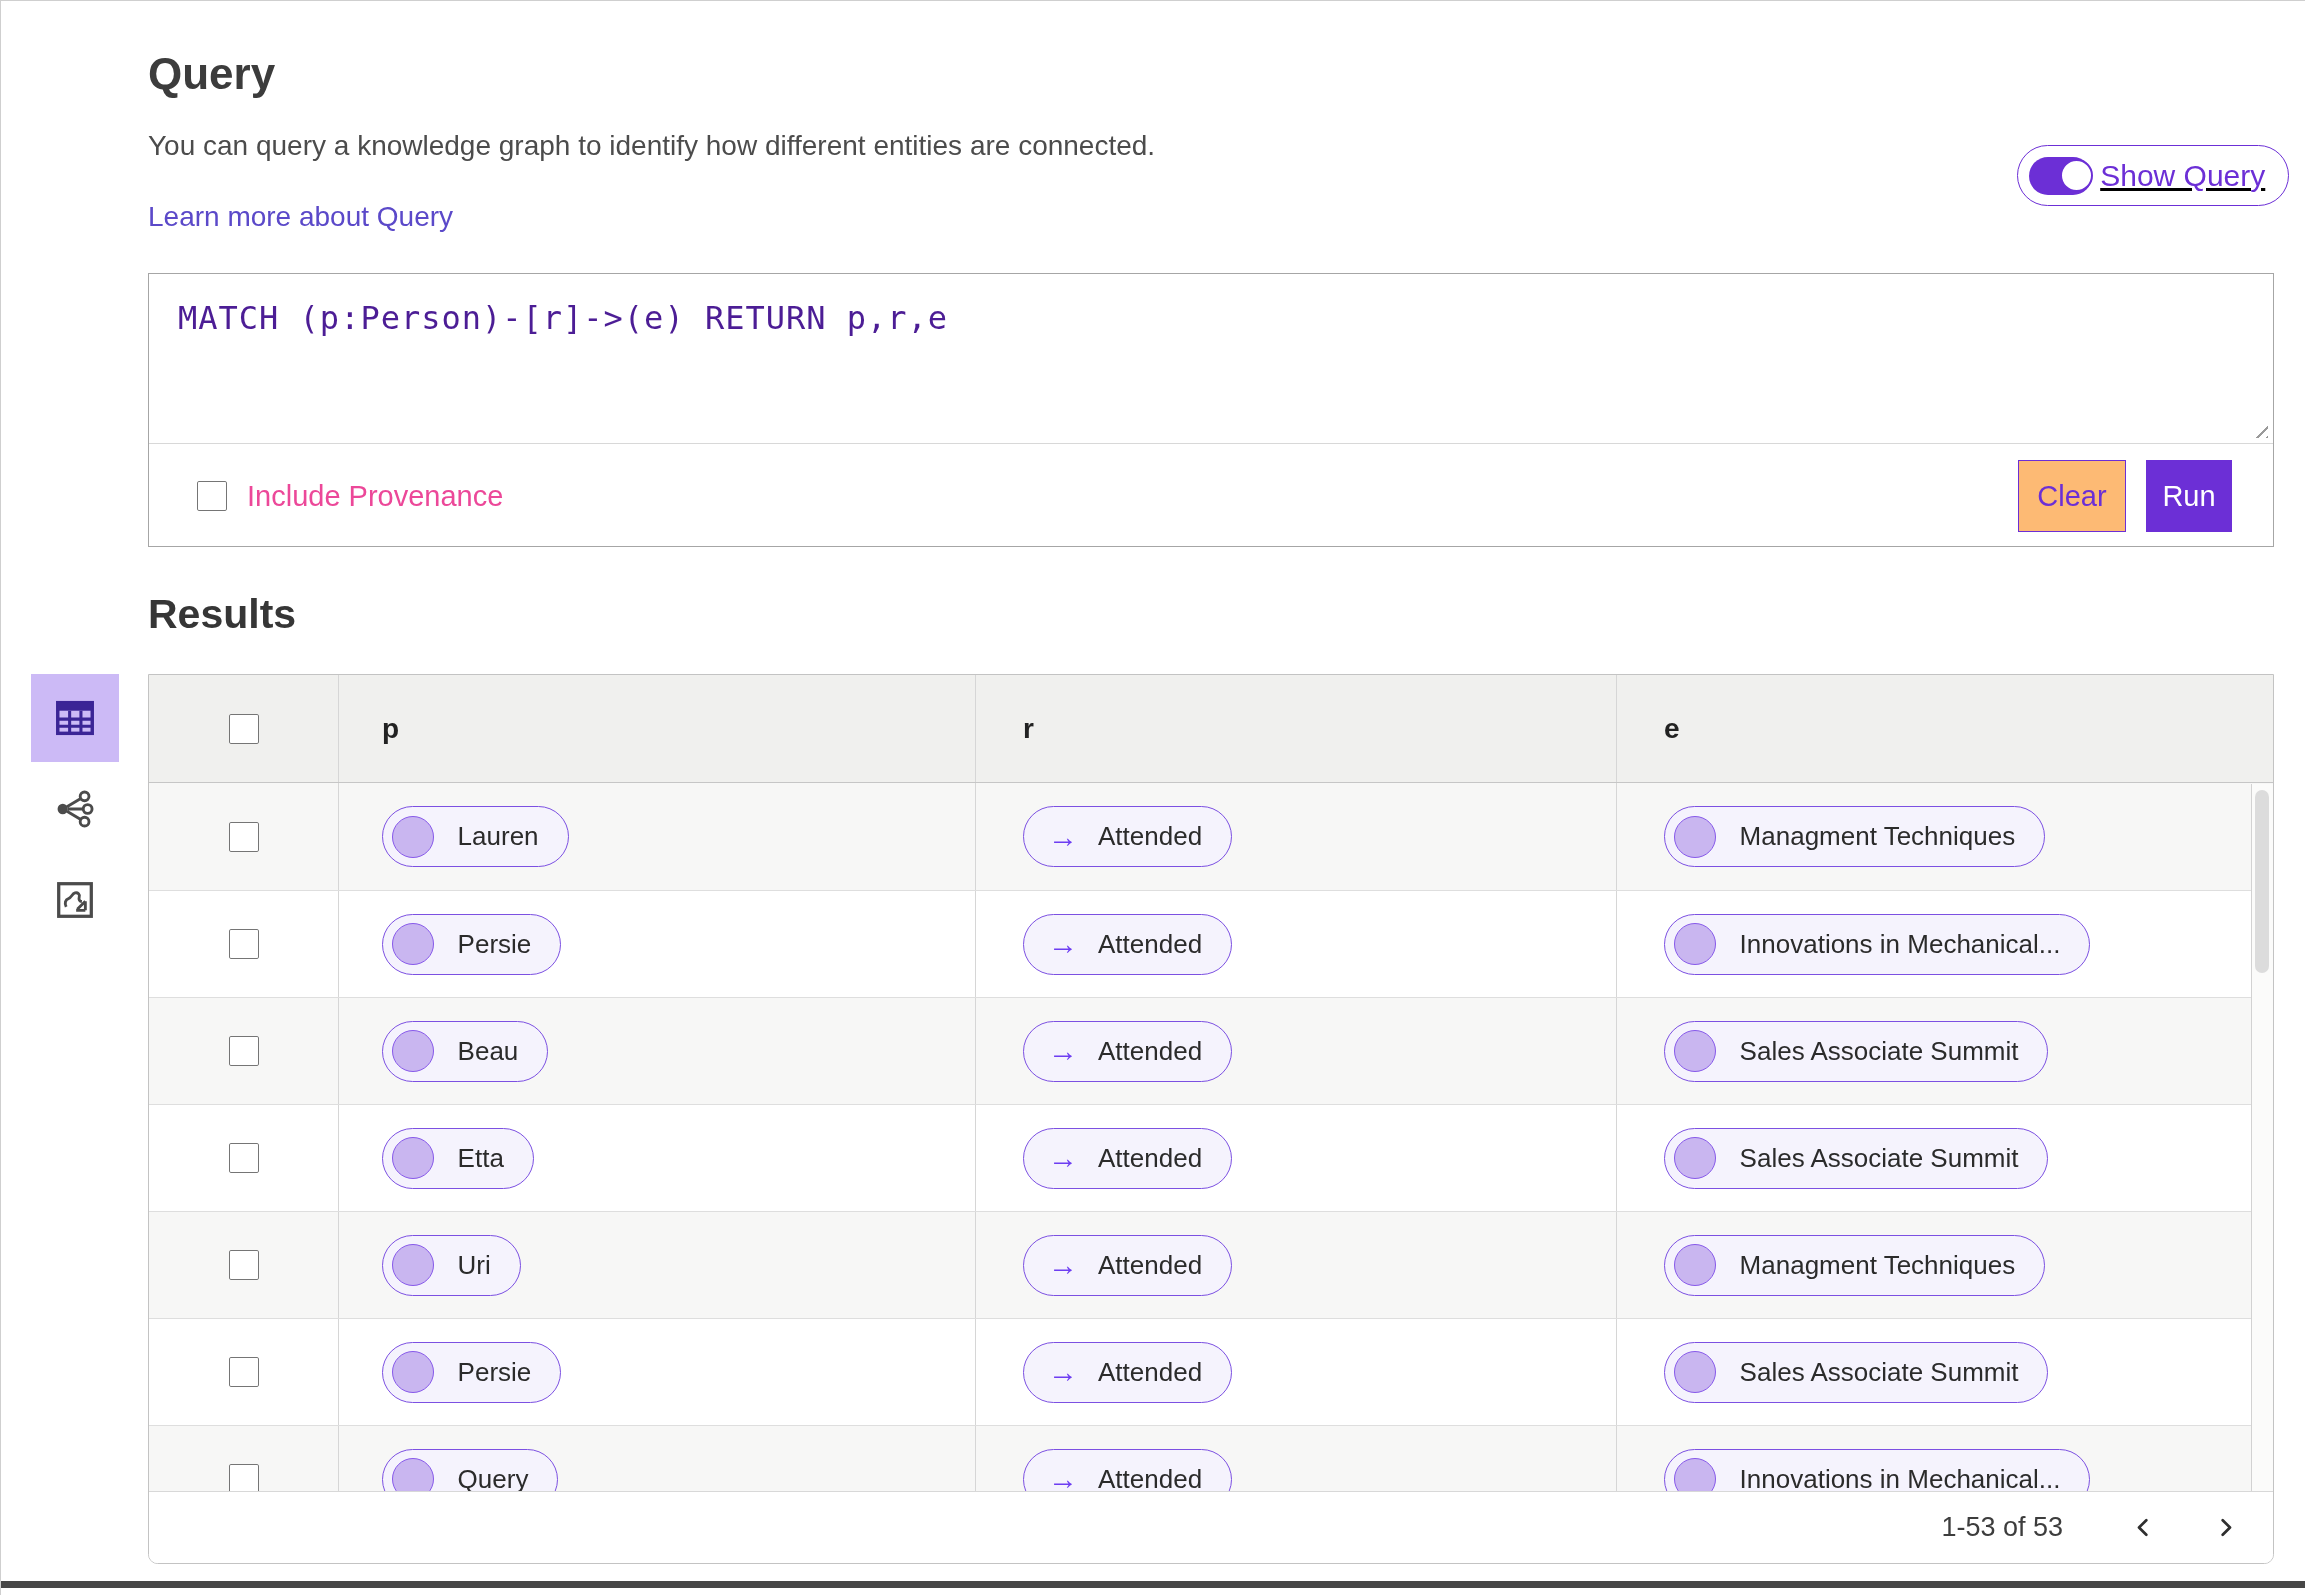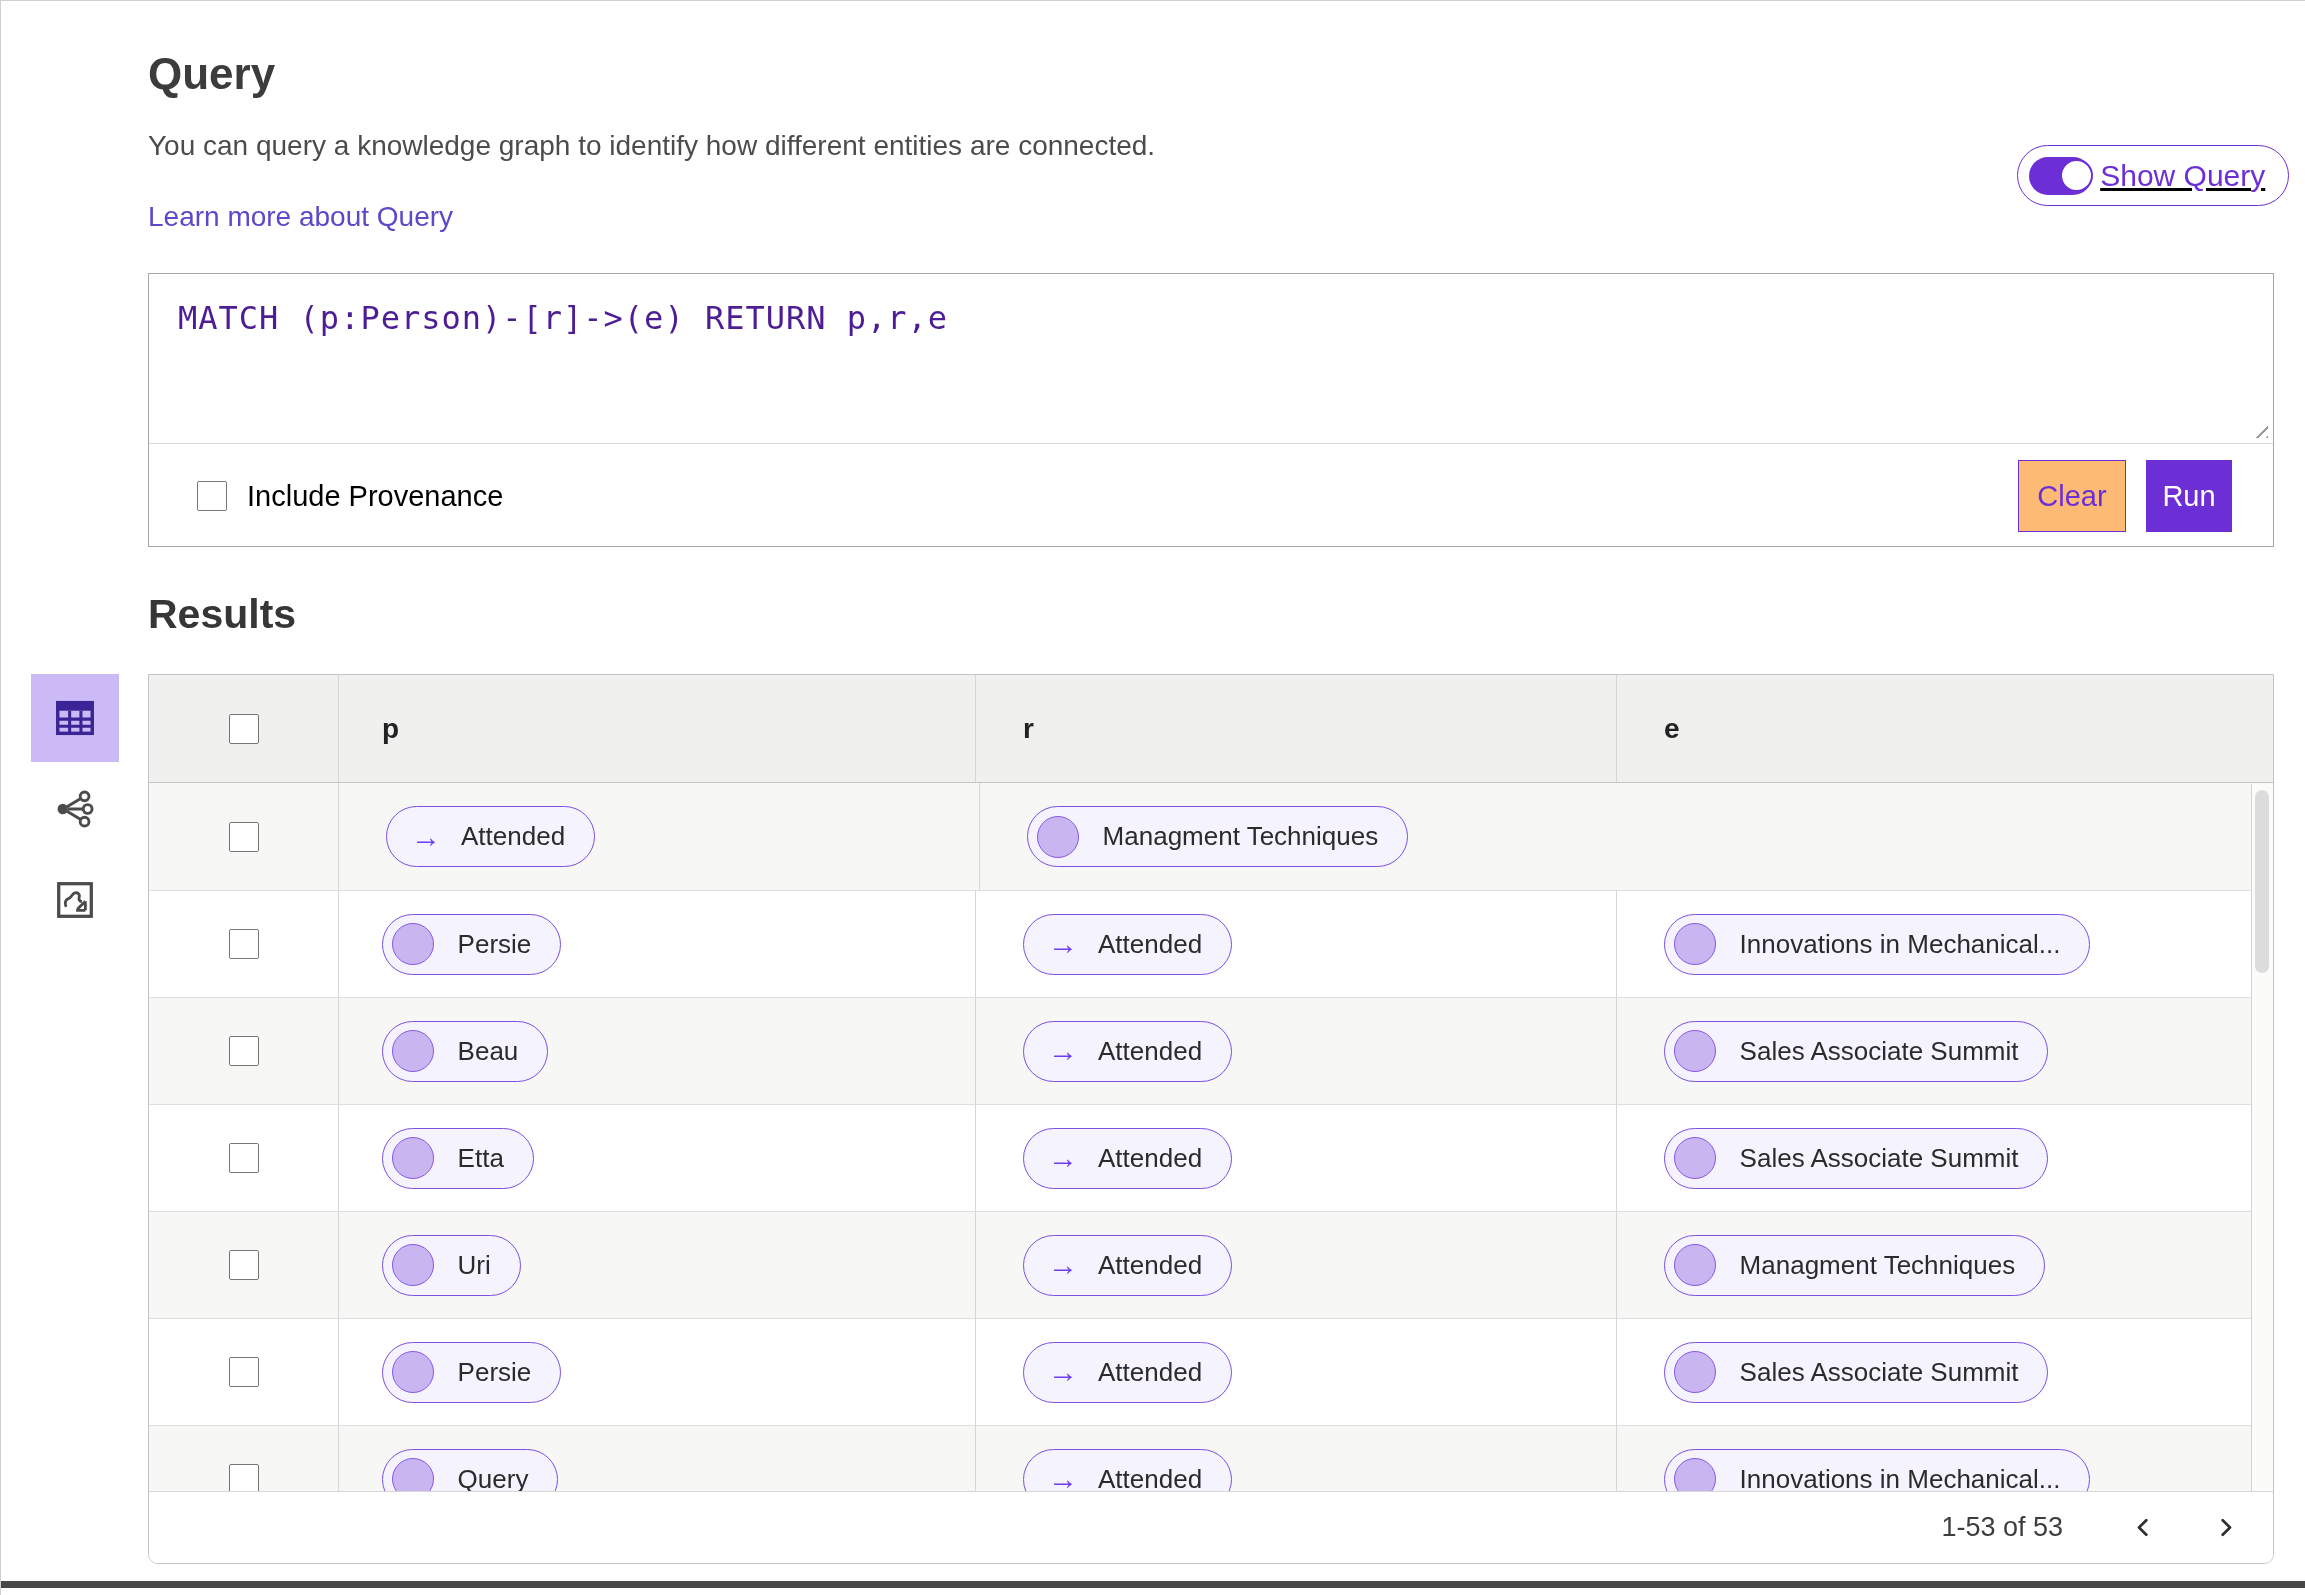--- a/index.html
+++ b/index.html
@@ -29,21 +29,21 @@
   .query-textarea { position:relative; width:100%; height:170px; border-bottom:1px solid #d8d8d8;
                     font-family:"DejaVu Sans Mono", monospace; font-size:32px; letter-spacing:1px; color:#4c1d95;
                     padding:25px 29px; cursor:text; }
   .resize-handle { position:absolute; right:4.8px; bottom:4.8px; width:19px; height:19px;
                    background:repeating-linear-gradient(135deg, transparent 0 4.8px, #9a9a9a 4.8px 6.7px);
                    clip-path:polygon(100% 0, 100% 100%, 0 100%); }
   .query-controls { position:absolute; left:0; top:170px; width:100%; height:104px;
                     display:flex; align-items:center; justify-content:space-between; padding:0 41px 0 48px; }
   .cb-row { display:flex; align-items:center; gap:20px; }
   .checkbox { width:30px; height:30px; border:1.9px solid #757575; border-radius:1.9px; background:#fff; cursor:pointer; }
-  .cb-label { font-size:29px; color:#000000; }
+  .cb-label { font-size:29px; color:#ec4899; }
   .btn-row { display:flex; align-items:center; gap:20px; }
   .btn { height:72px; font-size:29px; font-family:"Liberation Sans", sans-serif; cursor:pointer; }
   .btn-clear { width:108px; background:#fdba74; border:1.9px solid var(--accent); color:var(--accent); }
   .btn-run   { width:86px;  background:var(--accent); border:none; color:#fff; }
 
   
   .r-title { position:absolute; left:147px; top:590px; font-size:41px; font-weight:700; color:#363636; }
 
   .view-sidebar { position:absolute; left:30px; top:673px; width:88px; display:flex; flex-direction:column; gap:2.9px; }
   .view-item { width:88px; height:88px; display:flex; align-items:center; justify-content:center; color:#4b4b4b; cursor:pointer; }
@@ -155,20 +155,26 @@
       <div class="cell cell-p">p</div>
       <div class="cell cell-r">r</div>
       <div class="cell cell-e">e</div>
     </div>
 
     <div>
   <div class="t-row">
     <div class="cell cell-cb">
       <span class="checkbox"></span>
     </div>
+    <div class="cell cell-p">
+      <span class="pill pill-entity">
+        <span class="node-circle"></span>
+        <span class="pill-text">Lauren</span>
+      </span>
+    </div>
     <div class="cell cell-r">
       <span class="pill pill-rel">
         <span class="rel-arrow">→</span>
         <span class="pill-text">Attended</span>
       </span>
     </div>
     <div class="cell cell-e">
       <span class="pill pill-entity">
         <span class="node-circle"></span>
         <span class="pill-text">Managment Techniques</span>

